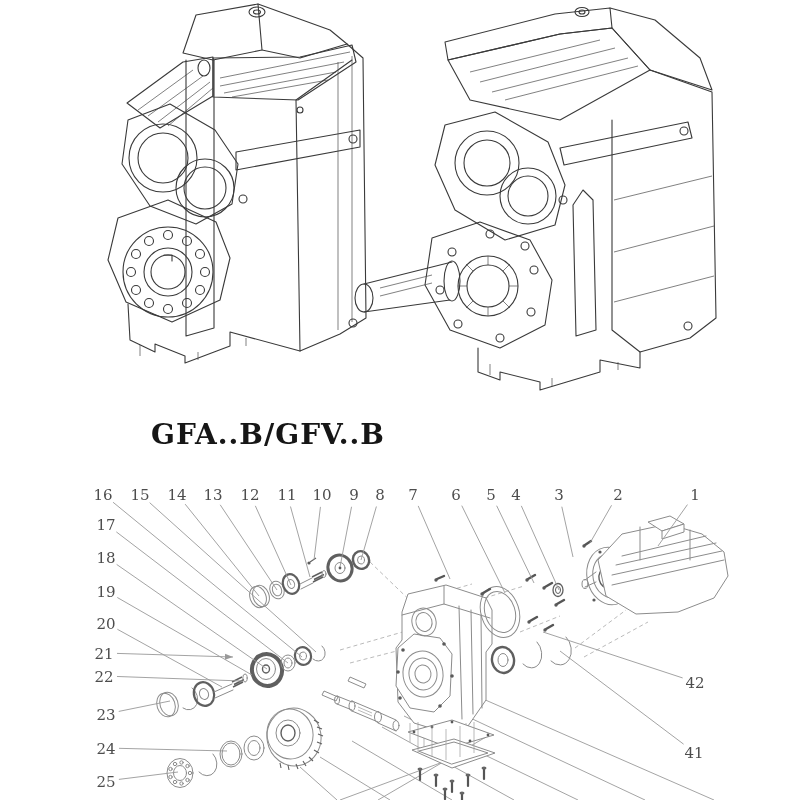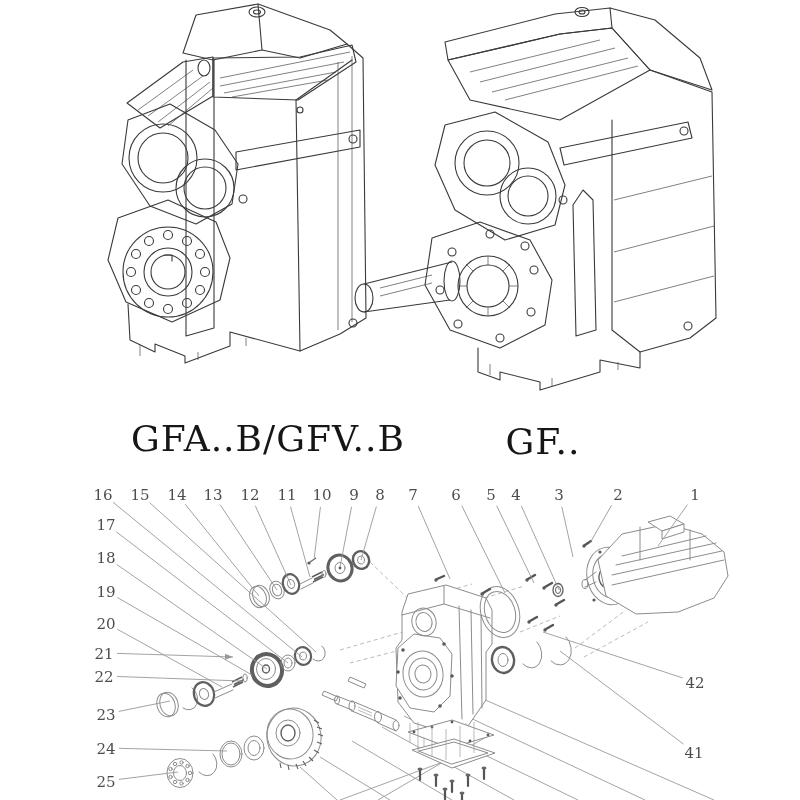--- a/index.html
+++ b/index.html
@@ -1,18 +1,18 @@
 <!DOCTYPE html>
 <html><head>
 <meta charset="utf-8">
 <style>
   html,body{margin:0;padding:0;background:#ffffff;}
   .page{position:relative;width:800px;height:800px;background:#ffffff;overflow:hidden;
         font-family:"DejaVu Serif", serif;}
-  .caption{position:absolute;font-weight:400;color:#161616;font-size:36px;
+  .caption{position:absolute;font-weight:700;color:#161616;font-size:28px;
            letter-spacing:1px;text-align:center;white-space:nowrap;}
   #cap-left{left:118px;top:418px;width:300px;}
   #cap-right{left:488px;top:421px;width:110px;}
   svg{position:absolute;left:0;top:0;}
   .art{stroke:#3a3a3a;fill:none;stroke-width:1.1;stroke-linejoin:round;stroke-linecap:round;}
   .artthin{stroke:#4a4a4a;fill:none;stroke-width:0.7;}
   .part{stroke:#8c8c8c;fill:#ffffff;stroke-width:1;stroke-linejoin:round;}
   .partline{stroke:#8c8c8c;fill:none;stroke-width:1;stroke-linecap:round;}
   .dark{stroke:#5f5f5f;fill:none;}
   .darkfill{fill:#5a5a5a;stroke:none;}
@@ -412,15 +412,14 @@
           <text x="106" y="786.5" text-anchor="middle" class="callout-num">25</text>
           <line x1="682.6509647306971" y1="677.937817345624" x2="543" y2="632" stroke="#999999" stroke-width="0.9"></line>
           <text x="695" y="687.5" text-anchor="middle" class="callout-num">42</text>
           <line x1="683.6186230595825" y1="744.1752308135659" x2="560" y2="651" stroke="#999999" stroke-width="0.9"></line>
           <text x="694" y="757.5" text-anchor="middle" class="callout-num">41</text>
         </g>
   </g>
 </svg>
 
 <div class="caption" id="cap-left">GFA..B/GFV..B</div>
-<div class="caption" id="cap-right">GF..</div>
 
 </div>
 
 </body></html>

